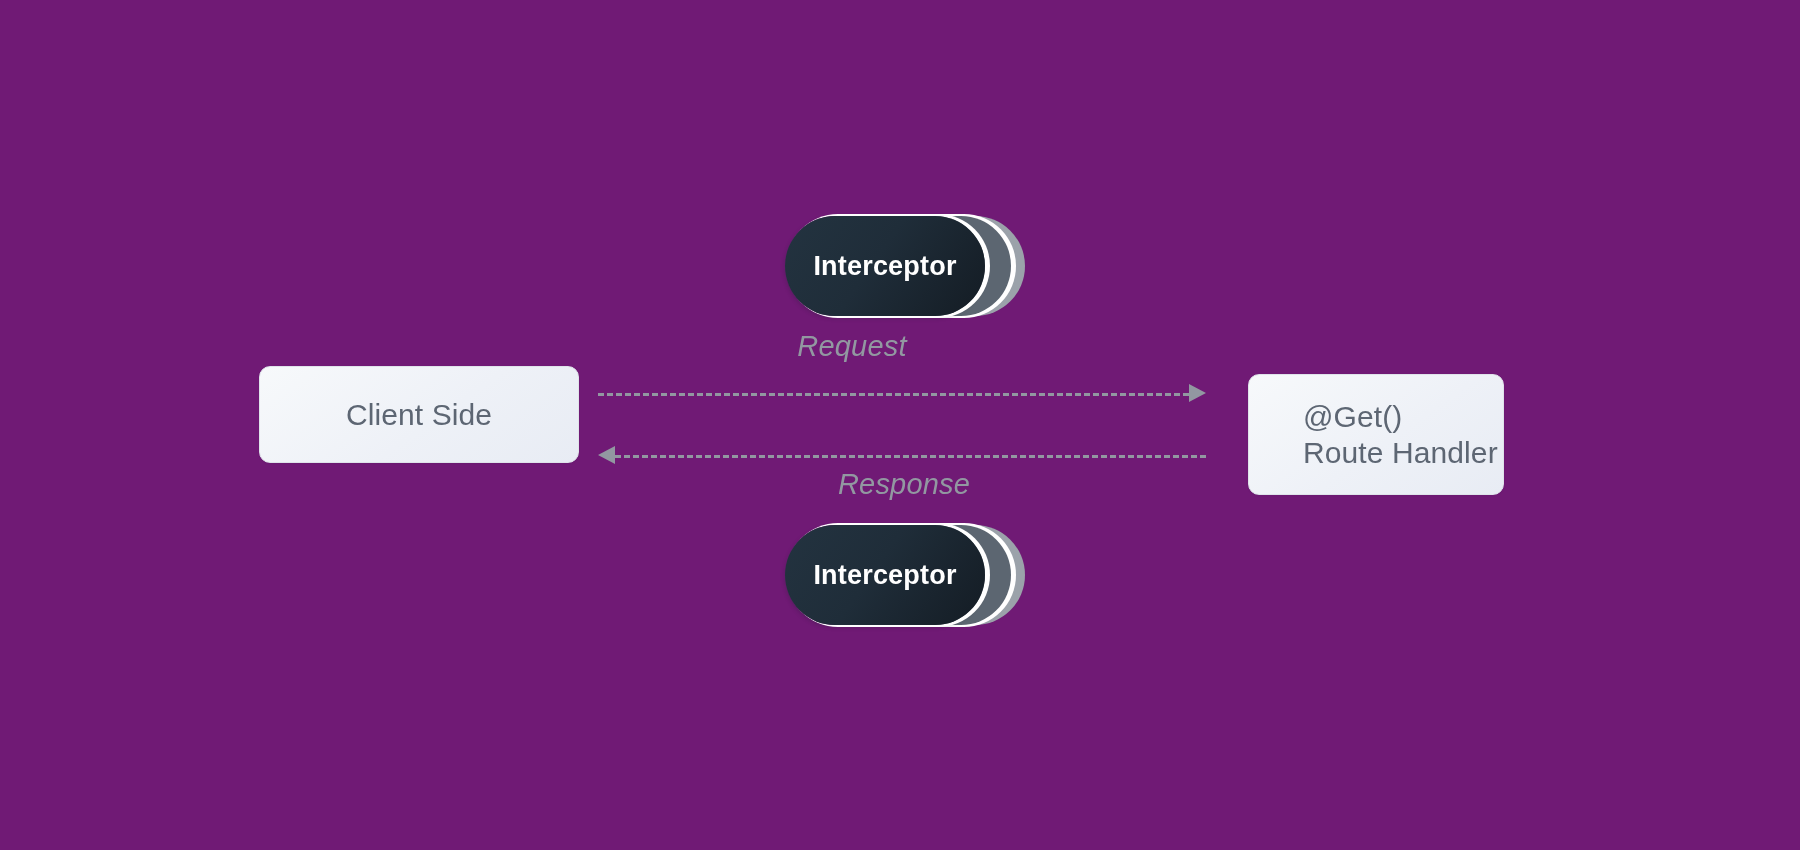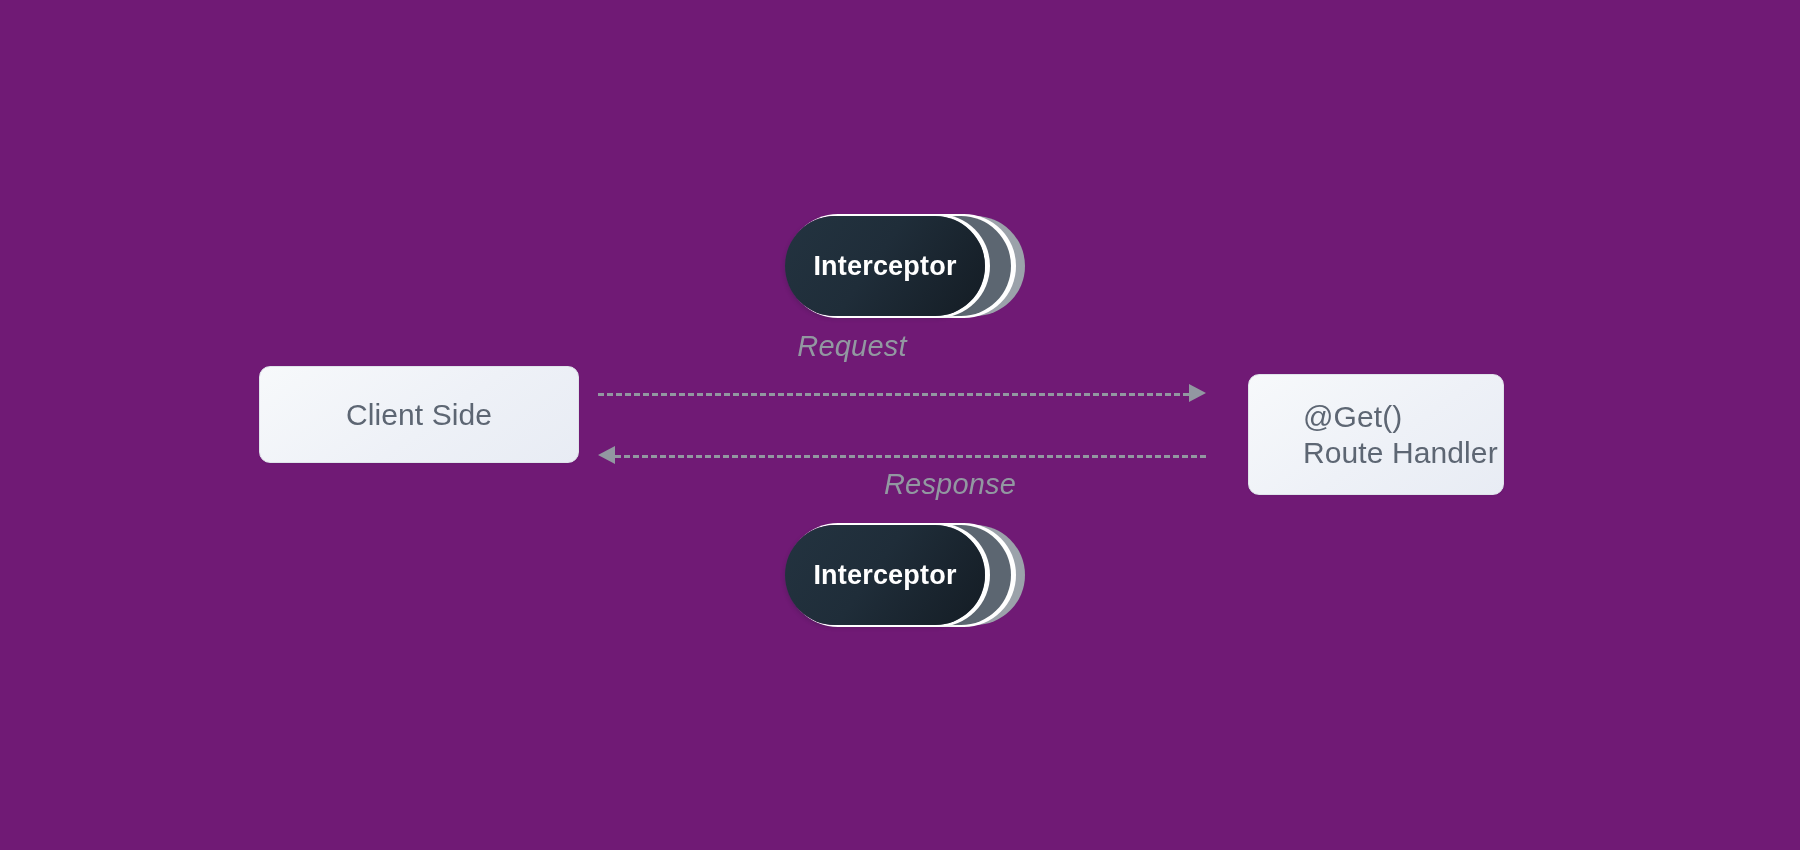--- a/index.html
+++ b/index.html
@@ -139,21 +139,21 @@
   .arrow-label {
     position: absolute;
     color: #9298a1;
     font-size: 29px;
     font-style: italic;
     font-weight: 400;
     letter-spacing: 0.2px;
     white-space: nowrap;
   }
   #label-request  { left: 852px; top: 363px; transform: translate(-50%, -100%); }
-  #label-response { left: 904px; top: 468px; transform: translateX(-50%); margin-left: 46px; }
+  #label-response { left: 904px; top: 468px; transform: translateX(-50%); }
 </style>
 </head>
 <body>
 
 <div id="stage">
 
   <div class="pill-stack" id="interceptor-top">
     <div class="pill-layer pill-back2"></div>
     <div class="pill-layer pill-back1"></div>
     <div class="pill-layer pill-front">

